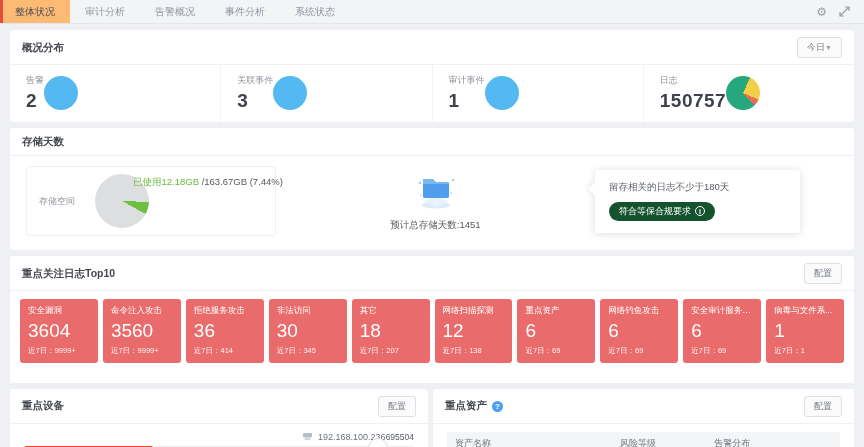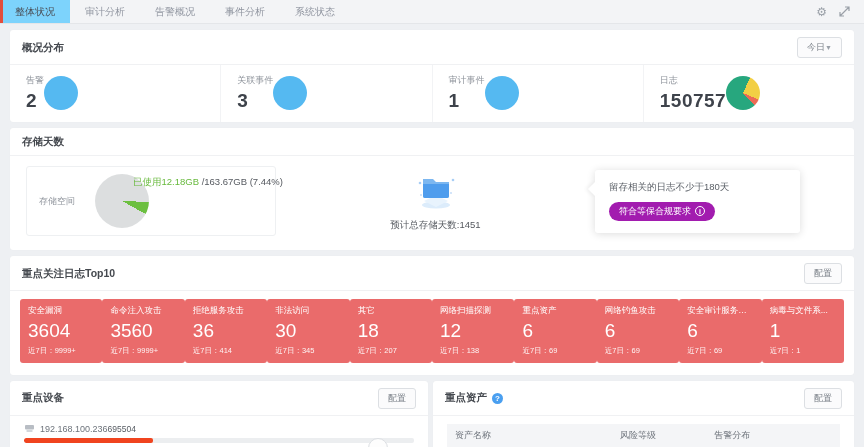--- a/index.html
+++ b/index.html
@@ -6,21 +6,21 @@
   html,body { width:864px; height:447px; }
   body {
     font-family:"Liberation Sans","DejaVu Sans",sans-serif;
     background:#eef0f3; overflow:hidden; position:relative; color:#454a52;
   }
   
   .tabbar { height:24px; background:#f3f4f6; border-bottom:1px solid #e4e6e9;
     display:flex; align-items:stretch; position:relative; }
   .tab-accent { position:absolute; left:0; top:0; width:3px; height:100%; background:#e34d3c; }
   .tab { padding:0 15px; font-size:10px; color:#9095a0; display:flex; align-items:center; cursor:pointer; }
-  .tab.active { background:#7dd3fc; color:#4a4f57; }
+  .tab.active { background:#fdba74; color:#4a4f57; }
   .tabbar-icons { margin-left:auto; display:flex; align-items:center; gap:12px; padding-right:14px; color:#9aa0a8; }
   .gear { font-size:12px; line-height:1; }
   
   .card { background:#fff; margin:6px 10px 0; border-radius:3px; box-shadow:0 0 1px rgba(0,0,0,.06); }
   .card-head { display:flex; align-items:center; justify-content:space-between;
     padding:7px 12px 6px; border-bottom:1px solid #f0f1f3; }
   .card-title { font-size:10.5px; font-weight:bold; color:#45494f; display:flex; align-items:center; gap:5px; }
   .btn-small { font-size:9px; color:#7a8088; background:#fbfbfc; border:1px solid #dcdfe3;
     border-radius:3px; padding:3px 9px; cursor:pointer; display:inline-flex; align-items:center; gap:0; }
   .caret { font-size:7px; color:#9aa0a8; }
@@ -44,39 +44,39 @@
   .storage-usage { position:absolute; top:9px; left:106px; font-size:9.5px; color:#55595f; white-space:nowrap; }
   .storage-used { color:#67b93c; }
   .storage-mid { flex:1; text-align:center; }
   .folder-icon { display:inline-block; }
   .storage-days { font-size:9.5px; color:#55595f; margin-top:4px; }
   .storage-bubble { width:205px; background:#fff; border-radius:3px; padding:11px 14px 12px;
     box-shadow:0 1px 8px rgba(0,0,0,.14); position:relative; margin-right:38px; }
   .bubble-notch { position:absolute; left:-5px; top:14px; width:10px; height:10px; background:#fff;
     transform:rotate(45deg); box-shadow:-2px 2px 4px rgba(0,0,0,.05); }
   .bubble-text { font-size:9.5px; color:#5a5f66; }
-  .pill-green { margin-top:8px; display:inline-flex; align-items:center; gap:4px; background:#a21caf;
+  .pill-green { margin-top:8px; display:inline-flex; align-items:center; gap:4px; background:#14532d;
     color:#fff; font-size:9px; border-radius:10px; padding:3px 10px; cursor:pointer; }
   .info-dot { width:10px; height:10px; border-radius:50%; border:1px solid #fff; font-size:7px;
     display:inline-flex; align-items:center; justify-content:center; font-weight:bold; }
   
-  .logcards { display:flex; padding:8px 10px 12px; }
+  .logcards { display:flex; gap:5px; padding:8px 10px 20px; }
   .logcard { flex:1; min-width:0; background:#ea6b6b; color:#fff; border-radius:3px; padding:6px 8px 7px; cursor:pointer; }
   .log-name { font-size:8.5px; white-space:nowrap; overflow:hidden; text-overflow:ellipsis; }
   .log-num { font-size:19px; font-weight:normal; line-height:1.25; margin:2px 0 3px; }
   .log-recent { font-size:7.5px; opacity:.92; white-space:nowrap; }
   
   .bottom { display:flex; gap:5px; margin:6px 10px 0; align-items:stretch; }
   .bottom .card { margin:0; }
   .card-devices { flex:0 0 418px; }
   .card-assets { flex:1; }
   
   .dev-list { padding:8px 14px 4px; }
   .dev-row { margin-bottom:8px; cursor:pointer; }
-  .dev-top { display:flex; justify-content:flex-start; align-items:center; }
+  .dev-top { display:flex; justify-content:flex-end; align-items:center; }
   .dev-ip { font-size:9px; color:#6d737b; display:inline-flex; align-items:center; gap:5px; }
   .dev-val { font-size:8.5px; color:#565b62; }
   .dev-bar { height:5px; background:#eceef0; border-radius:2px; margin-top:4px; overflow:hidden; }
   .dev-fill { height:100%; background:#f0441f; border-radius:2px; width:0; }
   
   .asset-table { width:100%; border-collapse:collapse; }
   .asset-wrap { padding:8px 14px 6px; }
   .asset-table th { background:#f4f5f7; font-weight:normal; text-align:left; font-size:9px;
     color:#6d737b; padding:5px 8px; }
   .asset-table td { font-size:9px; color:#565b62; padding:4px 8px; border-bottom:1px solid #f3f4f6; }

